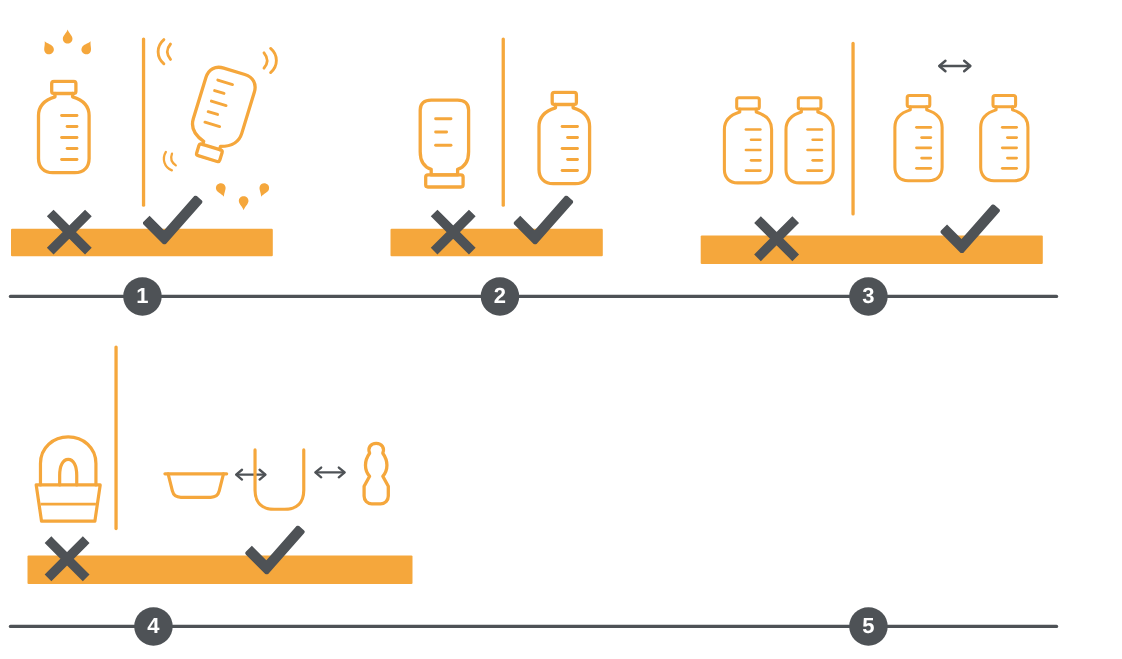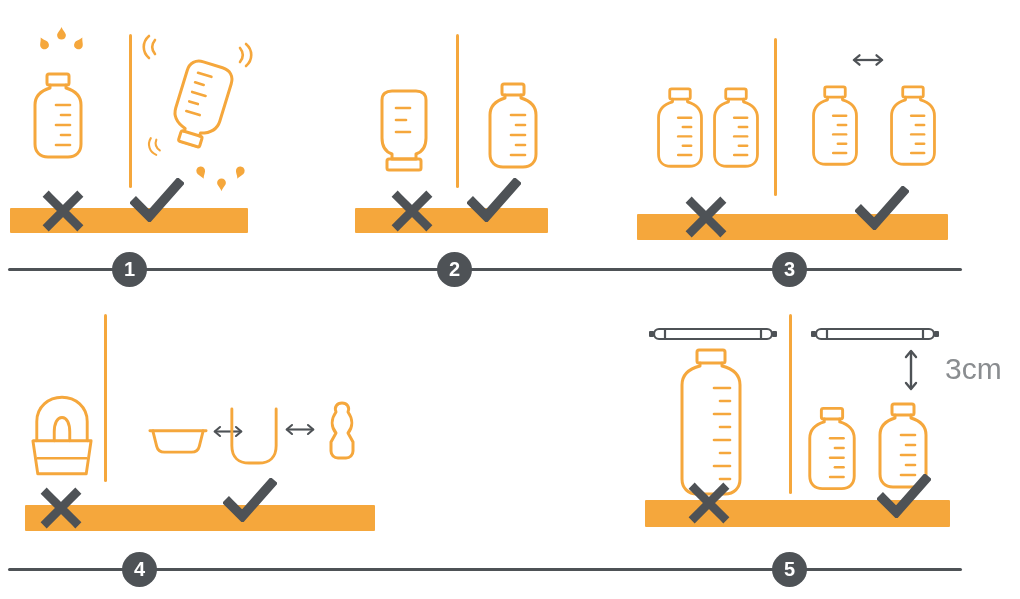--- a/index.html
+++ b/index.html
@@ -223,49 +223,20 @@
       </svg>
     <div class="bar" style="left:0;top:195px;width:350px;height:26px"></div>
     <svg class="icon mark" style="left:15px;top:177px;width:42px;height:42px">
         <use href="#sym-x"></use>
       </svg>
     <svg class="icon mark" style="left:198px;top:168px;width:54px;height:44px">
         <use href="#sym-check"></use>
       </svg>
   </div>
 
-  <div class="panel" style="left:645px;top:310px;width:370px;height:228px;">
-    <svg class="icon gray" style="left:3px;top:16px;width:130px;height:16px">
-        <use href="#sym-lamp"></use>
-      </svg>
-    <svg class="icon orange" style="left:29px;top:38px;width:74px;height:148px">
-        <use href="#sym-tall"></use>
-      </svg>
-    <div class="vdiv" style="left:144px;top:4px;width:3px;height:180px"></div>
-    <svg class="icon gray" style="left:165px;top:16px;width:130px;height:16px">
-        <use href="#sym-lamp"></use>
-      </svg>
-    <svg class="icon gray" style="left:258px;top:38px;width:16px;height:44px">
-        <use href="#sym-arrow-v"></use>
-      </svg>
-    <div class="dist-label" style="left:300px;top:42px">3cm</div>
-    <svg class="icon orange" style="left:158px;top:94px;width:58px;height:90px">
-        <use href="#sym-jar"></use>
-      </svg>
-    <svg class="icon orange" style="left:228px;top:88px;width:60px;height:96px">
-        <use href="#sym-jar"></use>
-      </svg>
-    <div class="bar" style="left:0;top:190px;width:305px;height:27px"></div>
-    <svg class="icon mark" style="left:43px;top:172px;width:42px;height:42px">
-        <use href="#sym-x"></use>
-      </svg>
-    <svg class="icon mark" style="left:232px;top:164px;width:54px;height:44px">
-        <use href="#sym-check"></use>
-      </svg>
-  </div>
 
   <div class="sep" style="left:8px;top:268px;width:954px;"></div>
   <div class="num-circle" style="left:112px;top:252px">1</div>
   <div class="num-circle" style="left:437px;top:252px">2</div>
   <div class="num-circle" style="left:772px;top:252px">3</div>
 
   <div class="sep" style="left:8px;top:568px;width:954px;"></div>
   <div class="num-circle" style="left:122px;top:552px">4</div>
   <div class="num-circle" style="left:772px;top:552px">5</div>
 

